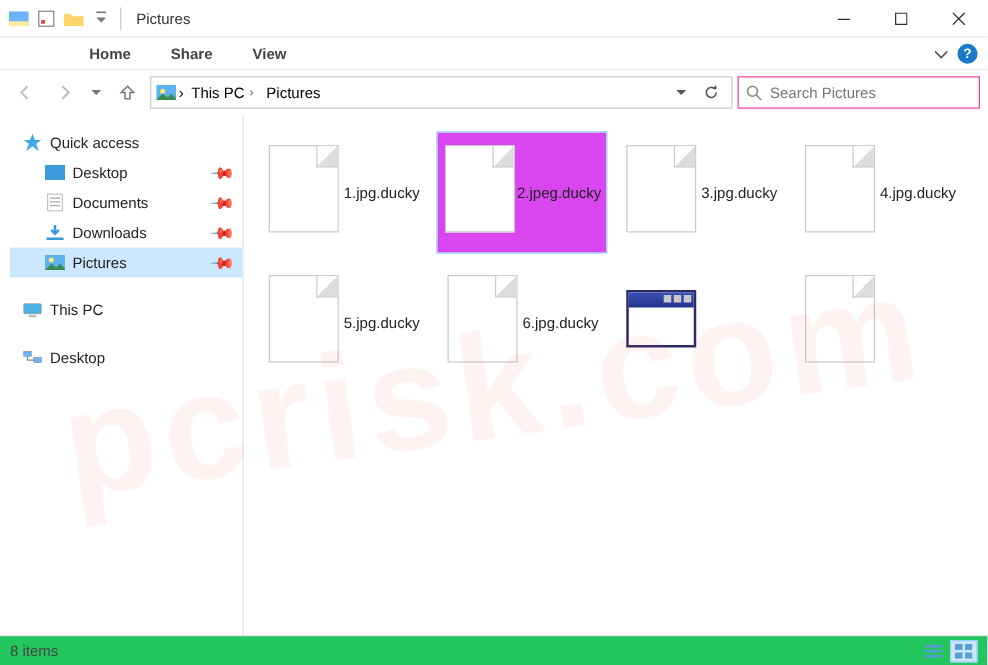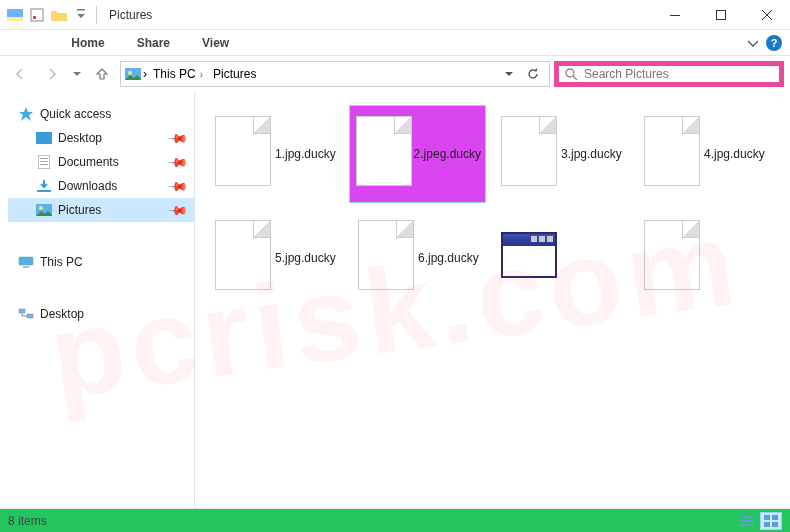--- a/index.html
+++ b/index.html
@@ -19,26 +19,26 @@
 .help-circle { width:16px; height:16px; border-radius:50%; background:#1979ca; color:#fff; display:flex; align-items:center; justify-content:center; font-size:11px; font-weight:bold; }
 
 .addressbar { height:36px; display:flex; align-items:center; padding:4px 6px; gap:4px; }
 .nav-btn { width:28px; height:28px; display:flex; align-items:center; justify-content:center; color:#777; }
 .nav-btn.disabled { color:#bbb; }
 .breadcrumb { flex:1; height:26px; border:1px solid #ccc; display:flex; align-items:center; padding:0 4px; gap:2px; }
 .crumb { padding:0 4px; display:flex; align-items:center; gap:4px; }
 .crumb .chev { color:#666; font-size:10px; }
 .bc-actions { margin-left:auto; display:flex; }
 .bc-btn { width:24px; height:24px; display:flex; align-items:center; justify-content:center; color:#555; }
-.searchbox { width:230px; height:26px; border:5px solid #ec4899; display:flex; align-items:center; padding:0 6px; color:#888; gap:6px; }
+.searchbox { width:194px; height:26px; border:1px solid #ec4899; display:flex; align-items:center; padding:0 6px; color:#888; gap:6px; }
 .searchbox input { border:none; outline:none; flex:1; color:#555; background:transparent; }
 
 .body { display:flex; height:416px; }
 .navpane { width:195px; border-right:1px solid #e5e5e5; padding:10px 0 0 8px; overflow:hidden; }
-.nav-group { margin-bottom:28px; }
+.nav-group { margin-bottom:14px; }
 .nav-item { height:24px; display:flex; align-items:center; gap:6px; padding-left:10px; padding-right:8px; color:#222; }
 .nav-item.header { font-weight:normal; }
 .nav-item.sub { padding-left:28px;align-items:center; }
 .nav-item.selected { background:#cce8ff; }
 .pin { margin-left:auto; color:#777; transform:rotate(45deg); font-size:13px; }
 .ic { width:16px; height:16px; display:flex; align-items:center; justify-content:center; }
 
 .content { flex:1; padding:14px 12px; display:flex; flex-wrap:wrap; align-content:flex-start; gap:8px 8px; position:relative; }
 .file { width:135px; display:flex; flex-direction:row; align-items:center; padding:6px 4px; text-align:center; }
 .file.selected { background:#d946ef; outline:1px solid #99d1ff; }

